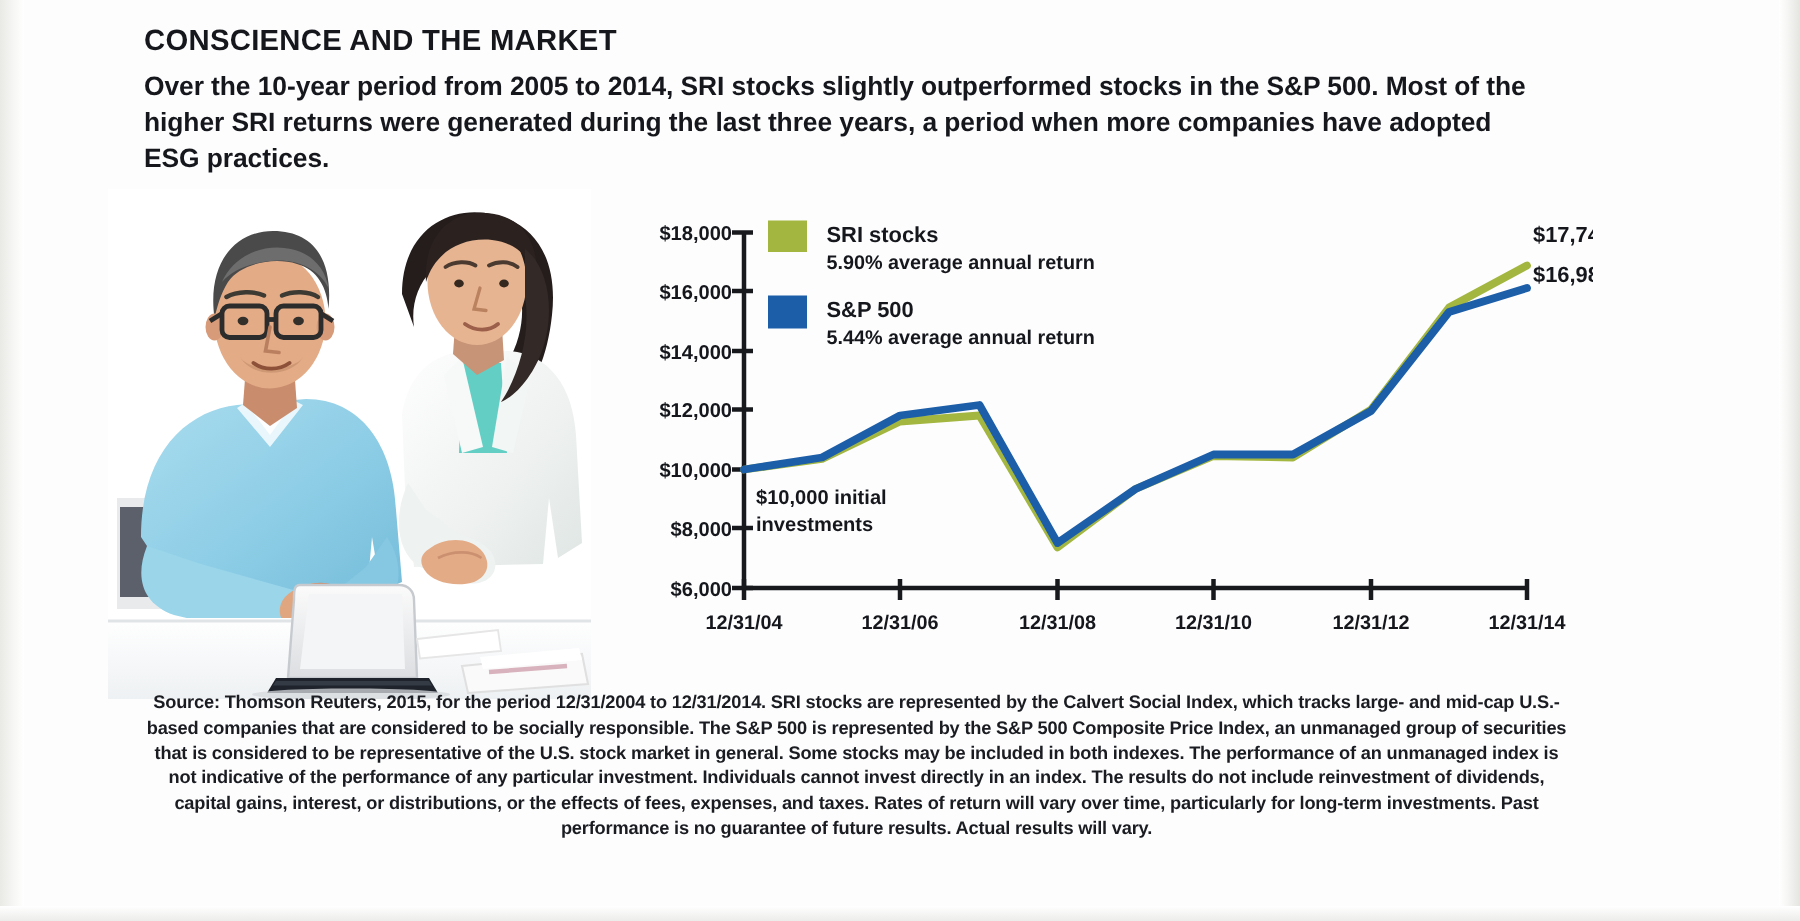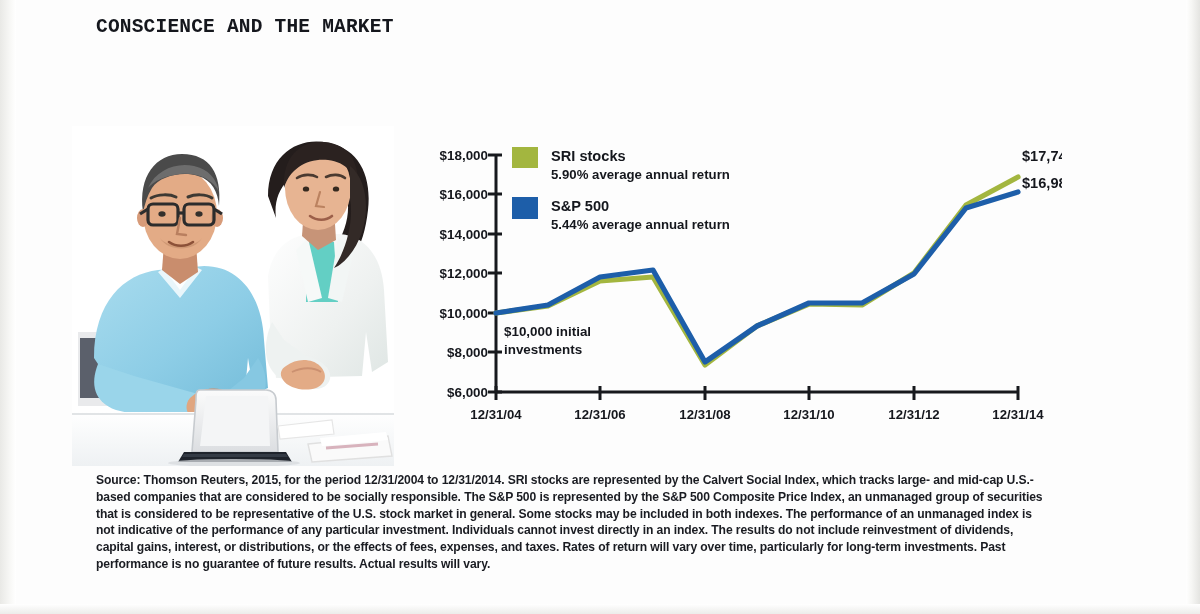--- a/index.html
+++ b/index.html
@@ -50,21 +50,20 @@
     top: 17px;
     width: 940px;
   }
   #title {
     font-size: 19.5px;
     font-weight: bold;
     letter-spacing: 0.2px;
     color: #15171d;
     margin: 0 0 7px 0;
     line-height: 1.1;
-    font-family: Liberation Mono, monospace;
   }
   #subtitle {
     font-size: 17.6px;
     font-weight: bold;
     line-height: 1.365;
     color: #15171d;
     margin: 0;
     letter-spacing: -0.05px;
   }
 
@@ -126,35 +125,35 @@
   #footnote {
     position: absolute;
     left: 96px;
     top: 460px;
     width: 950px;
     font-size: 12.15px;
     font-weight: bold;
     line-height: 1.385;
     color: #1a1c22;
     letter-spacing: -0.12px;
-    text-align: left;
-    margin-top: 12px;
+    text-align: center;
   }
 </style>
 </head>
 <body>
 
 <div id="page">
 
   <div class="edge-left"></div>
   <div class="edge-right"></div>
   <div class="edge-bottom"></div>
 
   <div id="header">
     <h1 id="title">CONSCIENCE AND THE MARKET</h1>
+    <p id="subtitle">Over the 10-year period from 2005 to 2014, SRI stocks slightly outperformed stocks in the S&amp;P 500. Most of the higher SRI returns were generated during the last three years, a period when more companies have adopted ESG practices.</p>
   </div>
 
   <div id="photo">
     <div class="pbg"></div>
     <svg width="322" height="340" viewBox="0 0 322 340">
       <defs>
         <linearGradient id="tbl" x1="0" y1="0" x2="0" y2="1">
           <stop offset="0%" stop-color="#ffffff"></stop>
           <stop offset="100%" stop-color="#eef1f3"></stop>
         </linearGradient>

